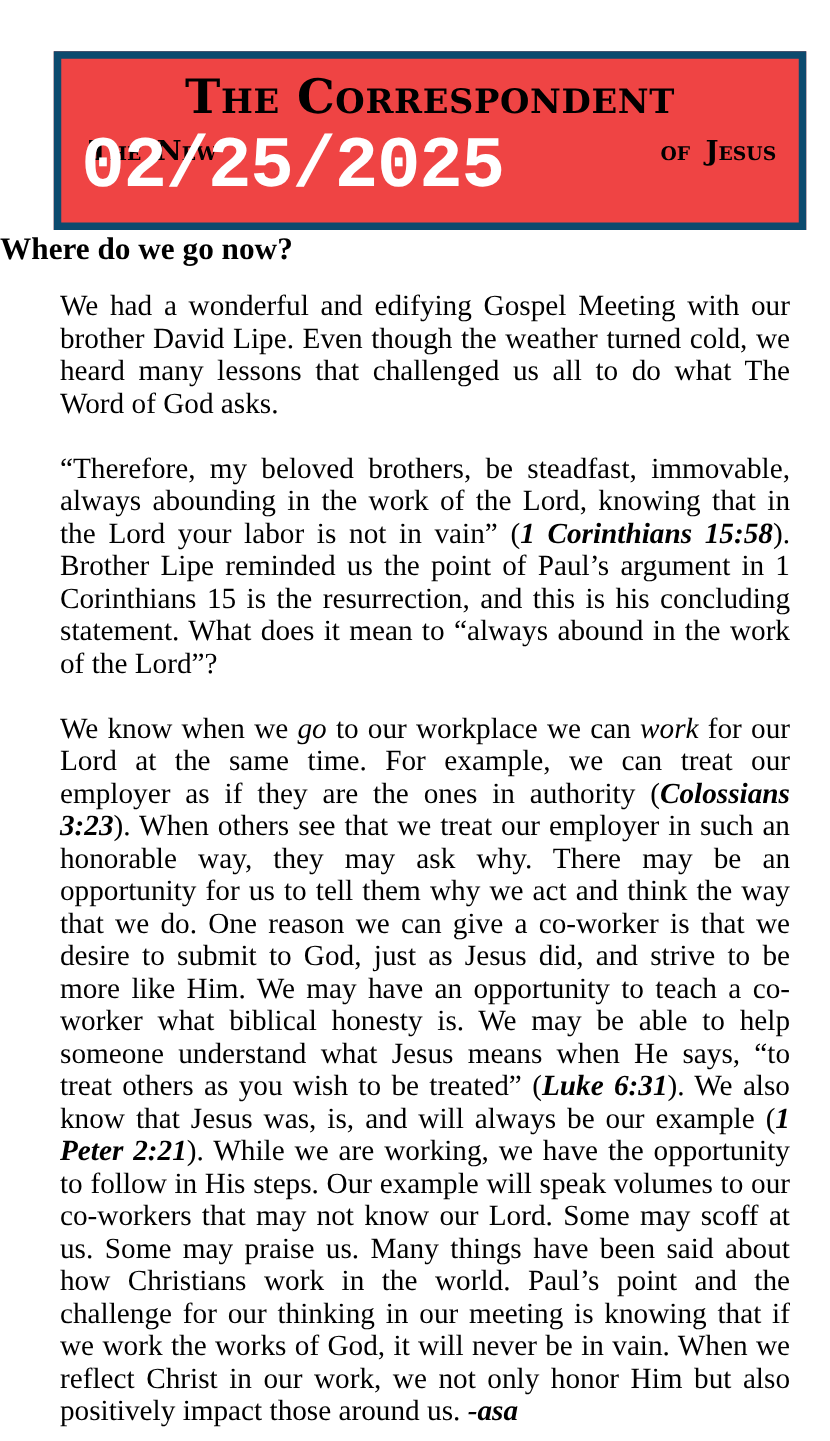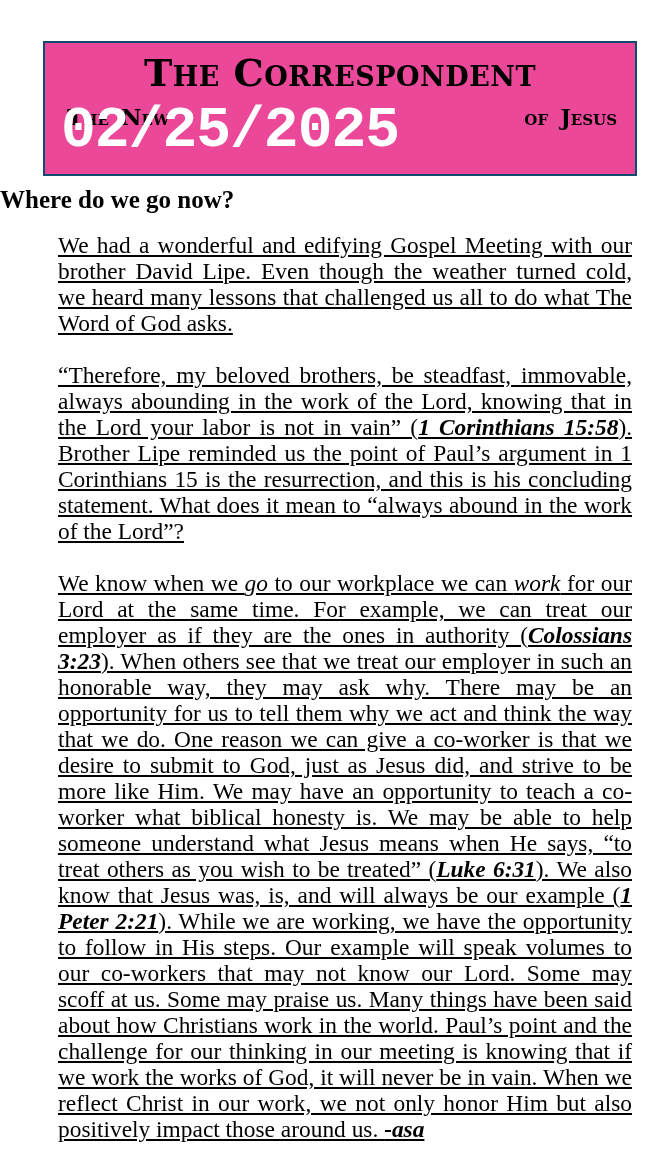--- a/index.html
+++ b/index.html
@@ -1,19 +1,19 @@
 <!DOCTYPE html>
 <html><head>
 <meta charset="utf-8">
 <style>
   html, body { margin: 0; padding: 0; background: #ffffff; }
   body { width: 664px; height: 1153px; position: relative; overflow: hidden; }
   .masthead {
     position: absolute; left: 43px; top: 41px; width: 590px; height: 131px;
-    background: #ec4899; border: 2px solid #0c4a6e; box-sizing: content-box;
+    background: #ef4444; border: 6px solid #0c4a6e; box-sizing: content-box;
   }
   .mast-title {
     position: absolute; left: 0; right: 0; top: 10px; text-align: center;
     font-family: "DejaVu Serif", serif; font-weight: bold; font-variant: small-caps;
     font-size: 38px; letter-spacing: 0.5px; color: #000; line-height: 40px;
   }
   .mast-sub {
     position: absolute; left: 22px; right: 18px; text-align: justify;
     text-align-last: justify;
     font-family: "DejaVu Serif", serif; font-weight: bold; font-variant: small-caps;
@@ -29,21 +29,21 @@
   .headline {
     position: absolute; left: 0; right: 0; top: 186px; 
     font-family: "Liberation Serif", serif; font-weight: bold; font-size: 25px;
     color: #000;
   }
   .article {
     position: absolute; left: 48px; top: 232px; width: 584px;
     font-family: "Liberation Serif", serif; font-size: 23.4px; line-height: 26px;
     color: #000; text-align: justify;
   }
-  .article p { margin: 0 0 26px 10px; text-decoration: underline; }
+  .article p { margin: 0 0 26px 0; }
   .ref { font-weight: bold; font-style: italic; }
   .em { font-style: italic; }
 </style>
 </head>
 <body>
 
 <div class="masthead">
   <div class="mast-title">The Correspondent</div>
   <div class="mast-sub l1">
     <span>The New</span>

